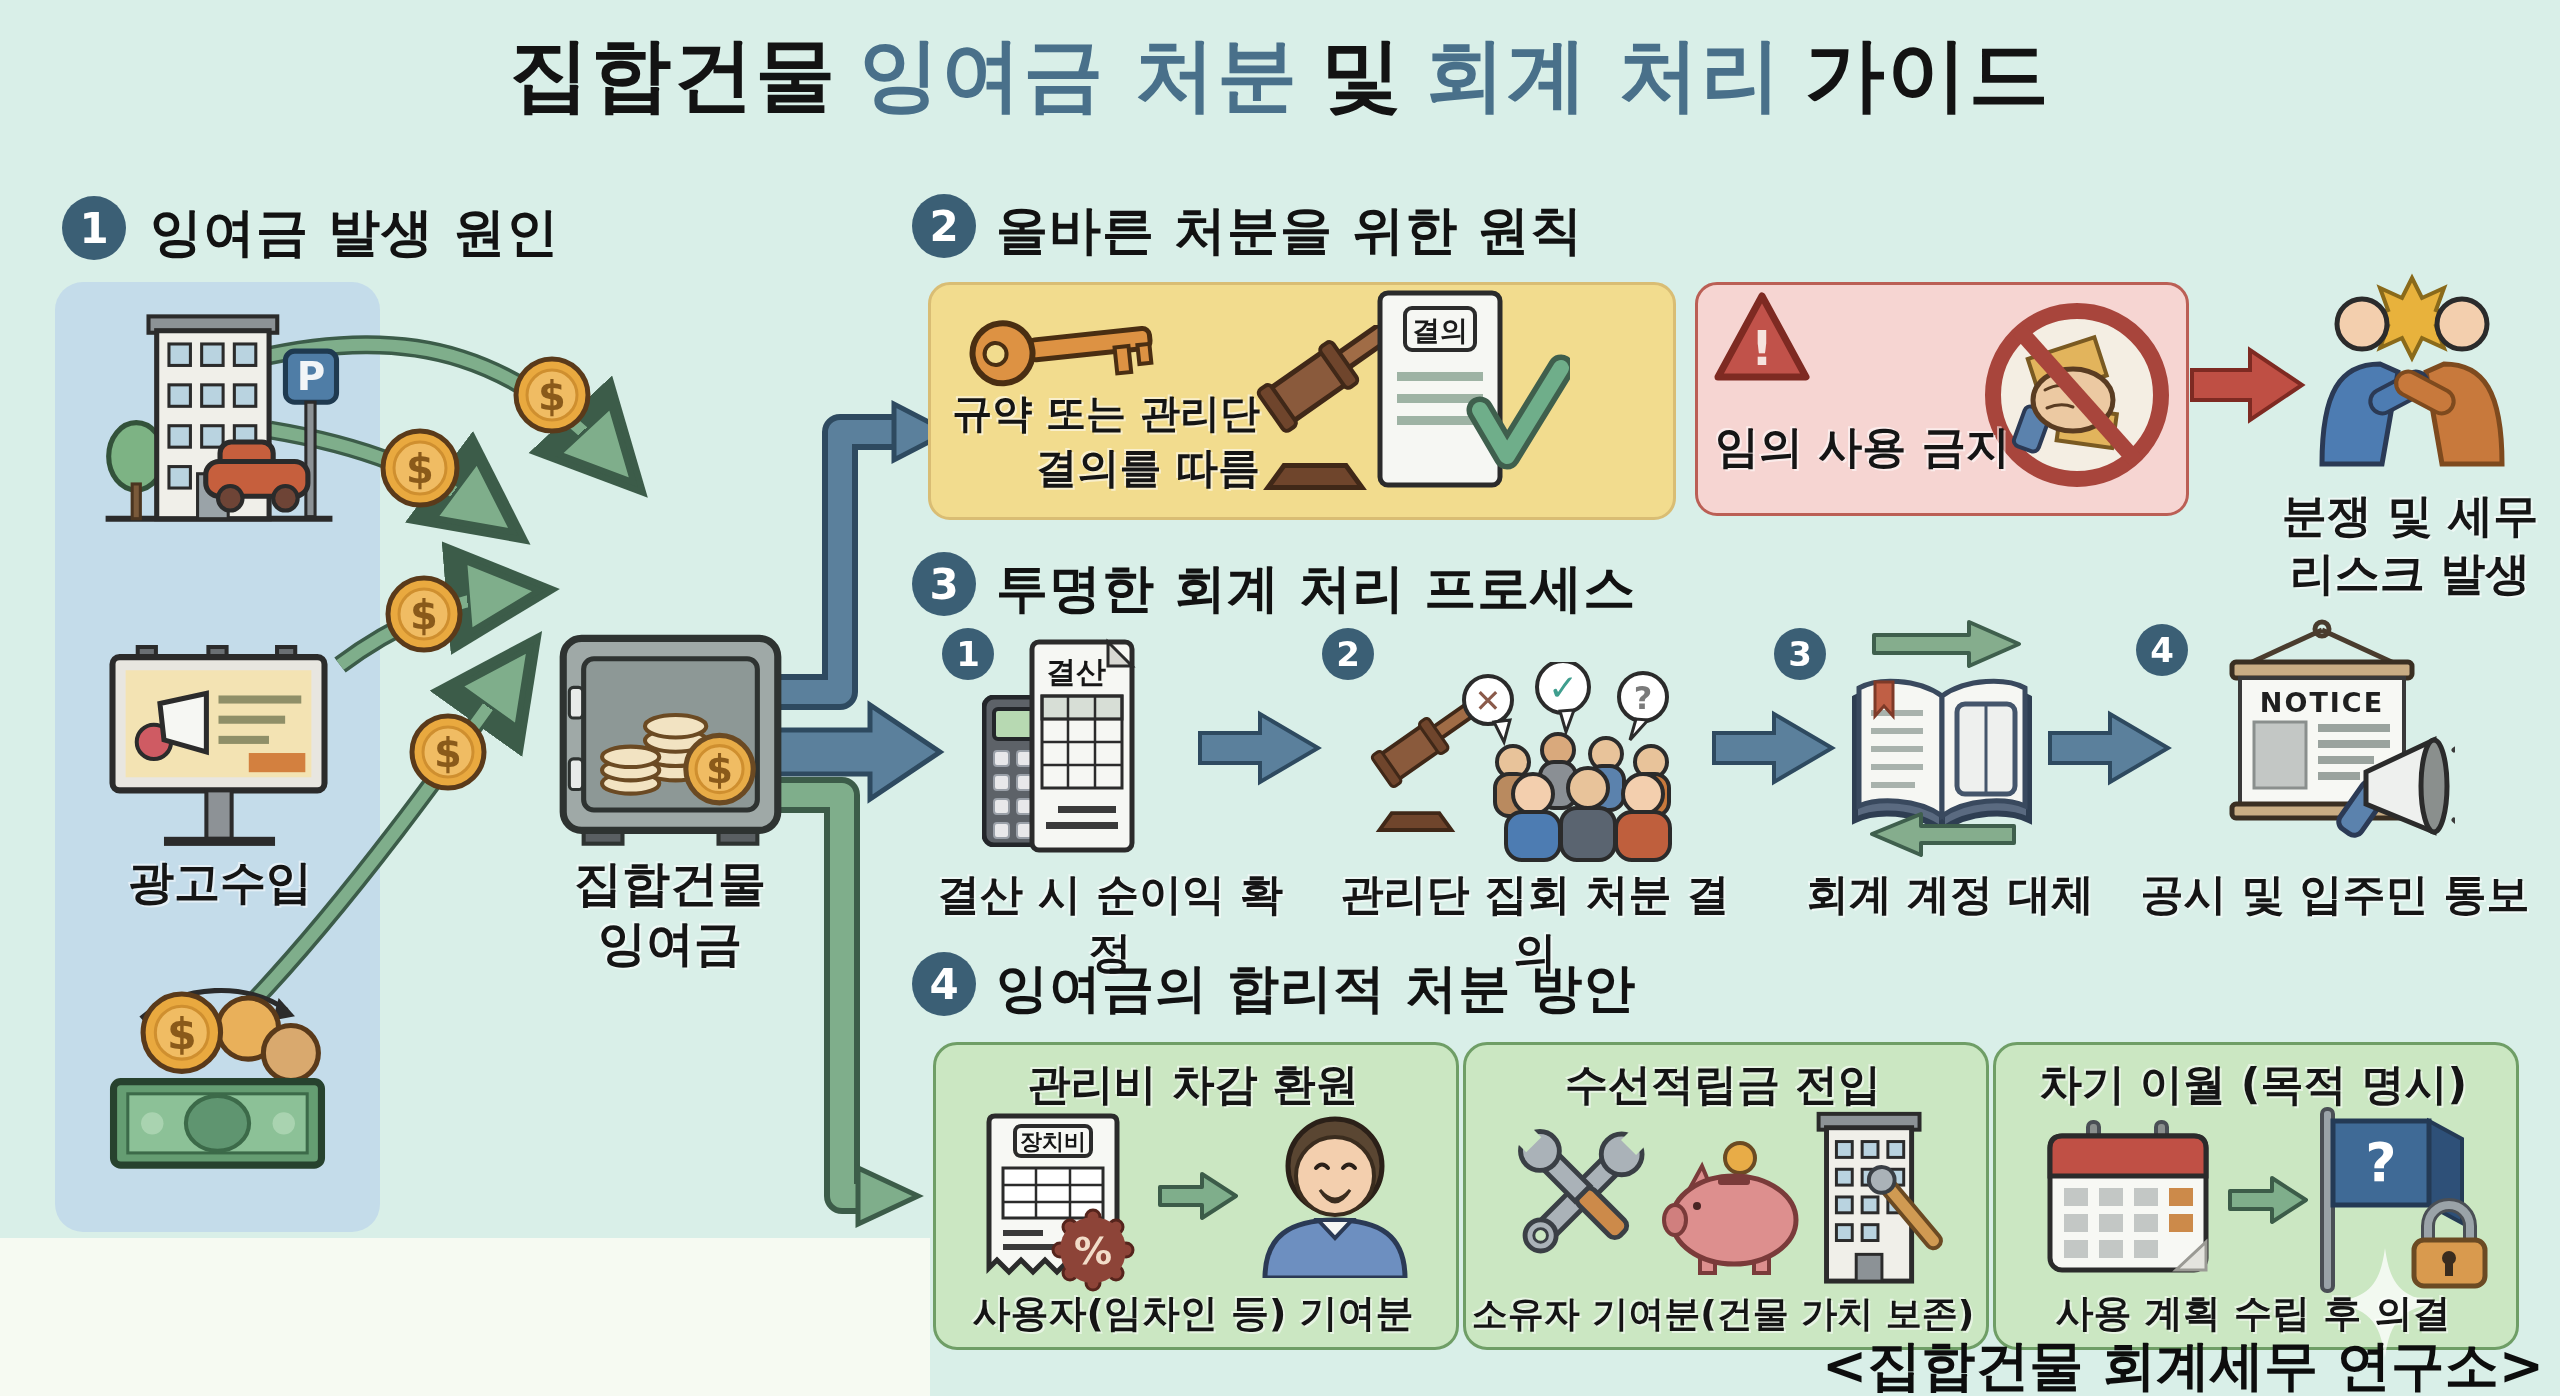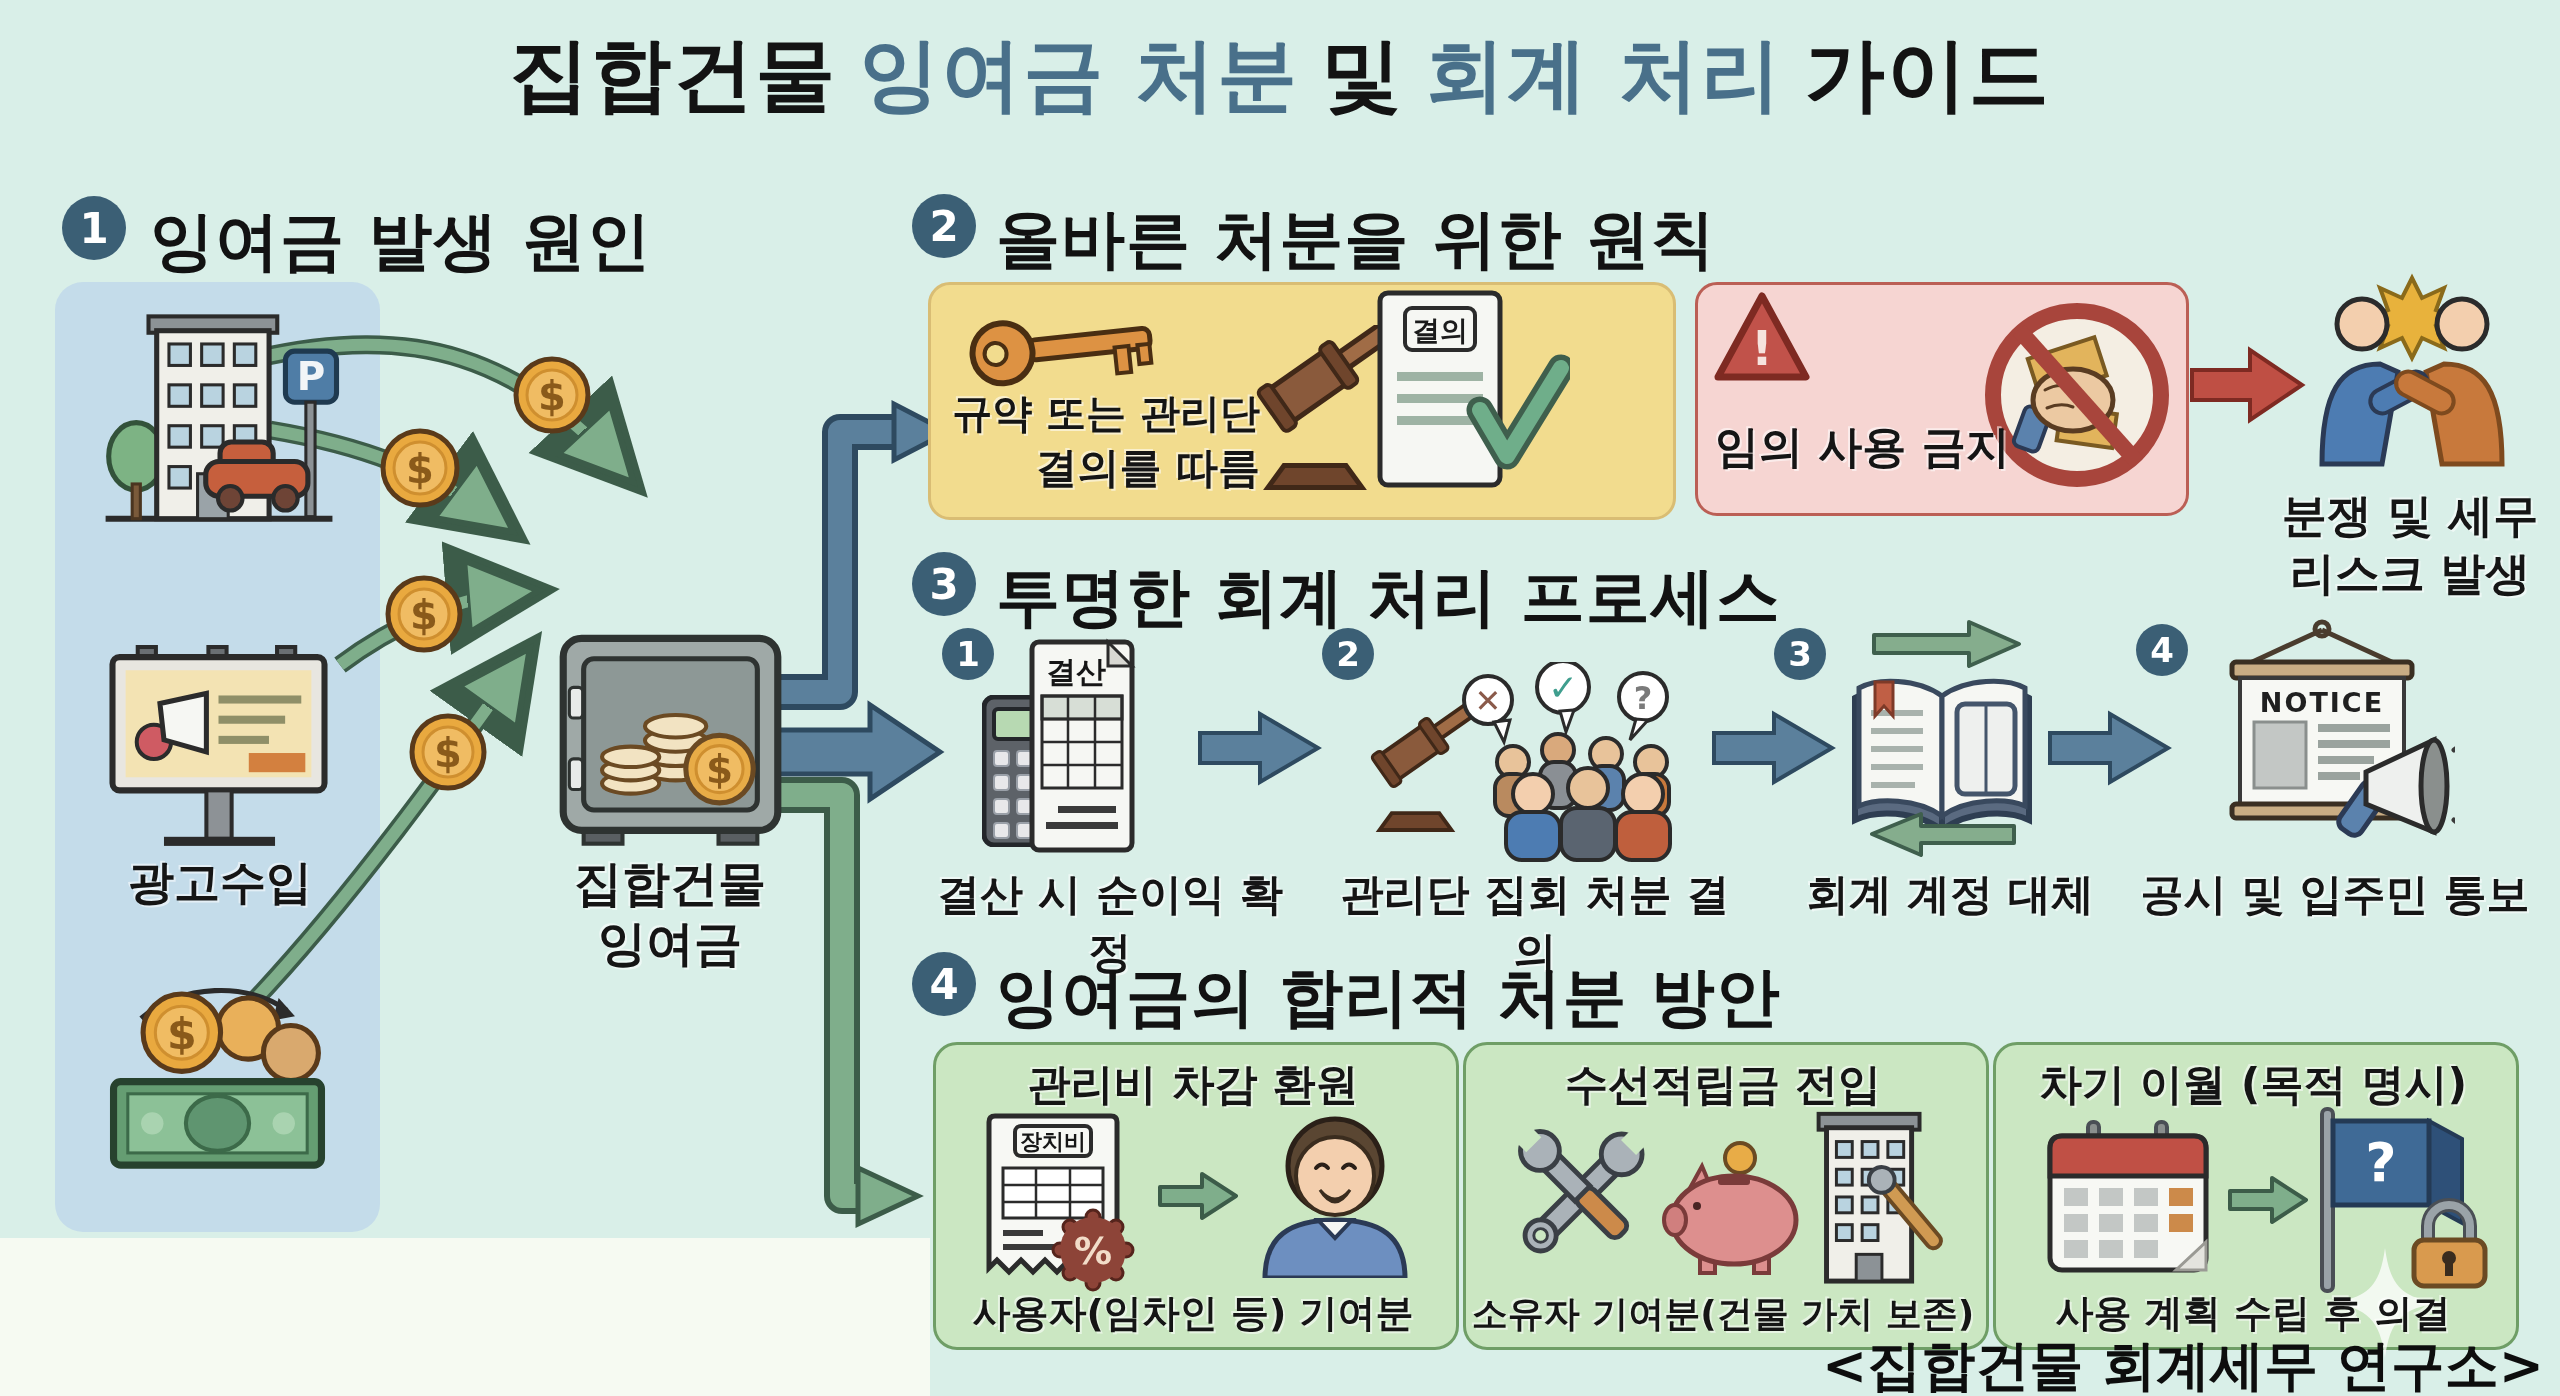--- a/index.html
+++ b/index.html
@@ -6,21 +6,21 @@
   body{font-family:"DejaVu Sans","Liberation Sans",sans-serif;}
   #canvas{position:relative;width:2560px;height:1396px;background:#d9efe8;overflow:hidden}
   .abs{position:absolute}
   .title{position:absolute;top:22px;left:0;width:2560px;text-align:center;font-size:80px;font-weight:800;letter-spacing:2px;white-space:nowrap}
   .title span{margin:0 11px}
   .t-dark{color:#131313}
   .t-blue{color:#49708a}
   .badge{position:absolute;border-radius:50%;background:#3b5f75;color:#fff;display:flex;align-items:center;justify-content:center;font-weight:800;z-index:6}
   .badge.lg{width:64px;height:64px;font-size:42px}
   .badge.sm{width:52px;height:52px;font-size:34px}
-  .sec-h{position:absolute;font-size:64px;font-weight:800;color:#121212;letter-spacing:1px;white-space:nowrap;z-index:6}
+  .sec-h{position:absolute;font-size:52px;font-weight:800;color:#121212;letter-spacing:1px;white-space:nowrap;z-index:6}
   .lbl{position:absolute;font-weight:800;color:#151515;text-align:center;z-index:6;
        text-shadow:2px 2px 0 rgba(255,255,255,.55),-2px -2px 0 rgba(255,255,255,.55)}
   .panel{position:absolute;left:55px;top:282px;width:325px;height:950px;background:#c4dcea;border-radius:28px;z-index:2}
   .ybox{position:absolute;left:928px;top:282px;width:742px;height:232px;background:#f2dc8e;border:3px solid #d9bd74;border-radius:22px;z-index:4}
   .pbox{position:absolute;left:1695px;top:282px;width:488px;height:228px;background:#f6d5d2;border:3px solid #bb5f55;border-radius:22px;z-index:4}
   .gbox{position:absolute;top:1042px;width:520px;height:302px;background:#cbe7c2;border:3px solid #6f9e66;border-radius:24px;z-index:4}
   .icon{position:absolute;z-index:5}
   svg text{font-family:"DejaVu Sans","Liberation Sans",sans-serif}
   .whitepatch{position:absolute;left:0;top:1238px;width:930px;height:158px;background:#f6faf2;z-index:1}
 </style>

